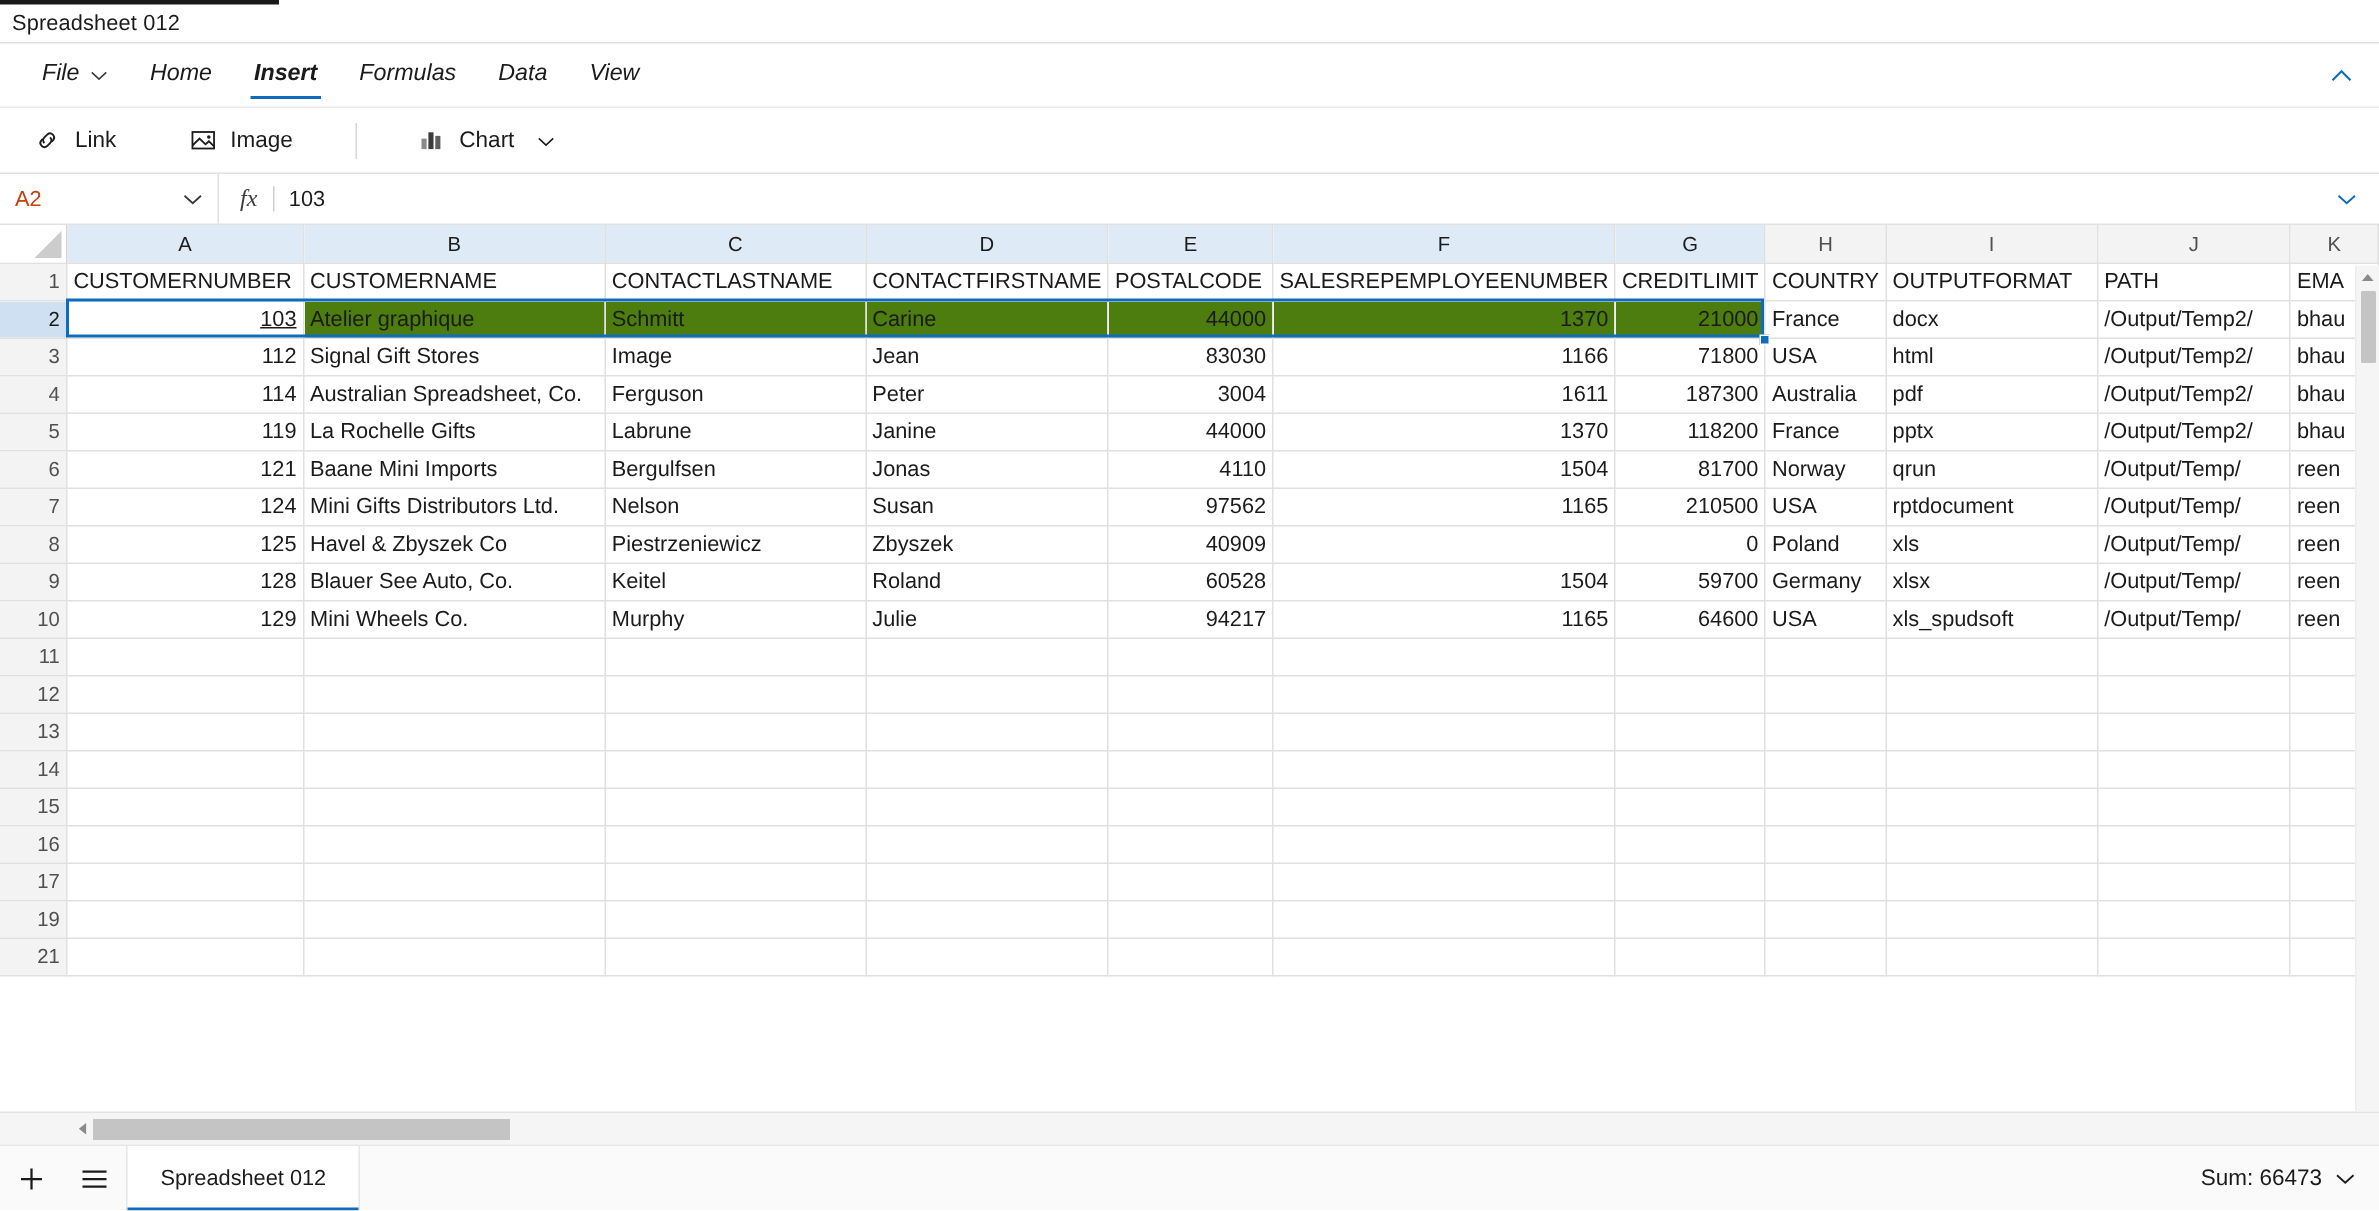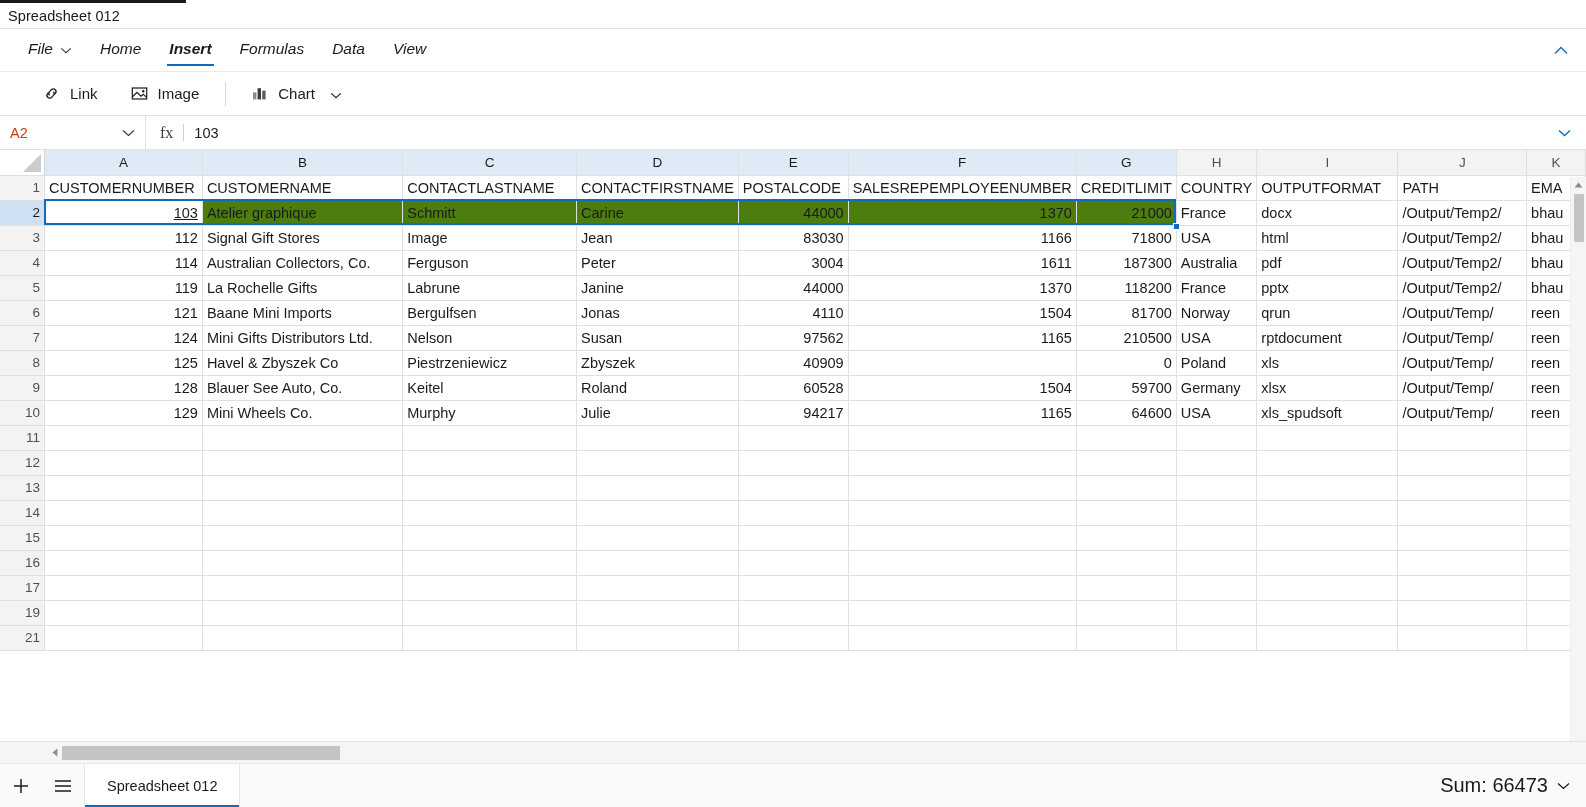--- a/index.html
+++ b/index.html
@@ -59,23 +59,24 @@
   .tab .caret { margin-left: 7px; opacity: .85; display: flex; }
   .ribbon-collapse {
     position: absolute; right: 14px; top: 10px;
     width: 22px; height: 22px;
     display: flex; align-items: center; justify-content: center;
   }
 
   .ribbon-row {
     height: 44px;
     display: flex; align-items: center;
-    padding-left: 32px;
+    padding-left: 12px;
     border-top: 1px solid #ebebeb;
     position: relative;
+    gap: 16px;
   }
   .rb-btn {
     display: flex; align-items: center; gap: 9px;
     padding: 5px 10px; margin-right: 12px;
     font-size: 15px; color: #1b1b1b;
     border-radius: 3px; cursor: default;
     white-space: nowrap;
   }
   .rb-sep {
     width: 1px; height: 24px; background: #d6d6d6;
@@ -98,21 +99,21 @@
     border-right: 1px solid #e1e1e1;
     font-size: 14.5px; color: #c2410c;
     justify-content: space-between;
   }
   .fx-wrap {
     display: flex; align-items: center;
     gap: 10px; padding-left: 14px; flex: 1; height: 100%;
   }
   .fx-glyph {
     font-family: "Liberation Serif", serif;
-    font-size: 16px; color: #3b3b3b;
+    font-style: italic; font-size: 16px; color: #3b3b3b;
   }
   .fx-divider { width: 1px; height: 17px; background: #d0d0d0; }
   .fx-value { font-size: 14.5px; color: #1b1b1b; }
   .fx-expand {
     position: absolute; right: 12px; top: 7px;
     width: 20px; height: 20px;
     display: flex; align-items: center; justify-content: center;
   }
 
   
@@ -260,21 +261,21 @@
   }
   .sheet-tab.active::after {
     content: ""; position: absolute;
     left: 0; right: 0; bottom: 0;
     height: 2.5px; background: #0f6cbd;
   }
   .status-right {
     margin-left: auto;
     display: flex; align-items: center;
     gap: 9px; padding-right: 16px;
-    font-size: 20px; color: #1b1b1b;
+    font-size: 15px; color: #1b1b1b;
   }
 </style>
 </head>
 <body>
 
 <div class="titlebar">
   <div class="titlebar-accent"></div>
   <div class="title-text">Spreadsheet 012</div>
 </div>
 
@@ -423,21 +424,21 @@
             <td class="num">1166</td>
             <td class="num">71800</td>
             <td class="txt">USA</td>
             <td class="txt">html</td>
             <td class="txt">/Output/Temp2/</td>
             <td class="txt">bhau</td>
           </tr>
           <tr>
             <td class="rownum">4</td>
             <td class="num">114</td>
-            <td class="txt">Australian Collectors, Co.</td>
+            <td class="txt">Australian Spreadsheet, Co.</td>
             <td class="txt">Ferguson</td>
             <td class="txt">Peter</td>
             <td class="num">3004</td>
             <td class="num">1611</td>
             <td class="num">187300</td>
             <td class="txt">Australia</td>
             <td class="txt">pdf</td>
             <td class="txt">/Output/Temp2/</td>
             <td class="txt">bhau</td>
           </tr>

